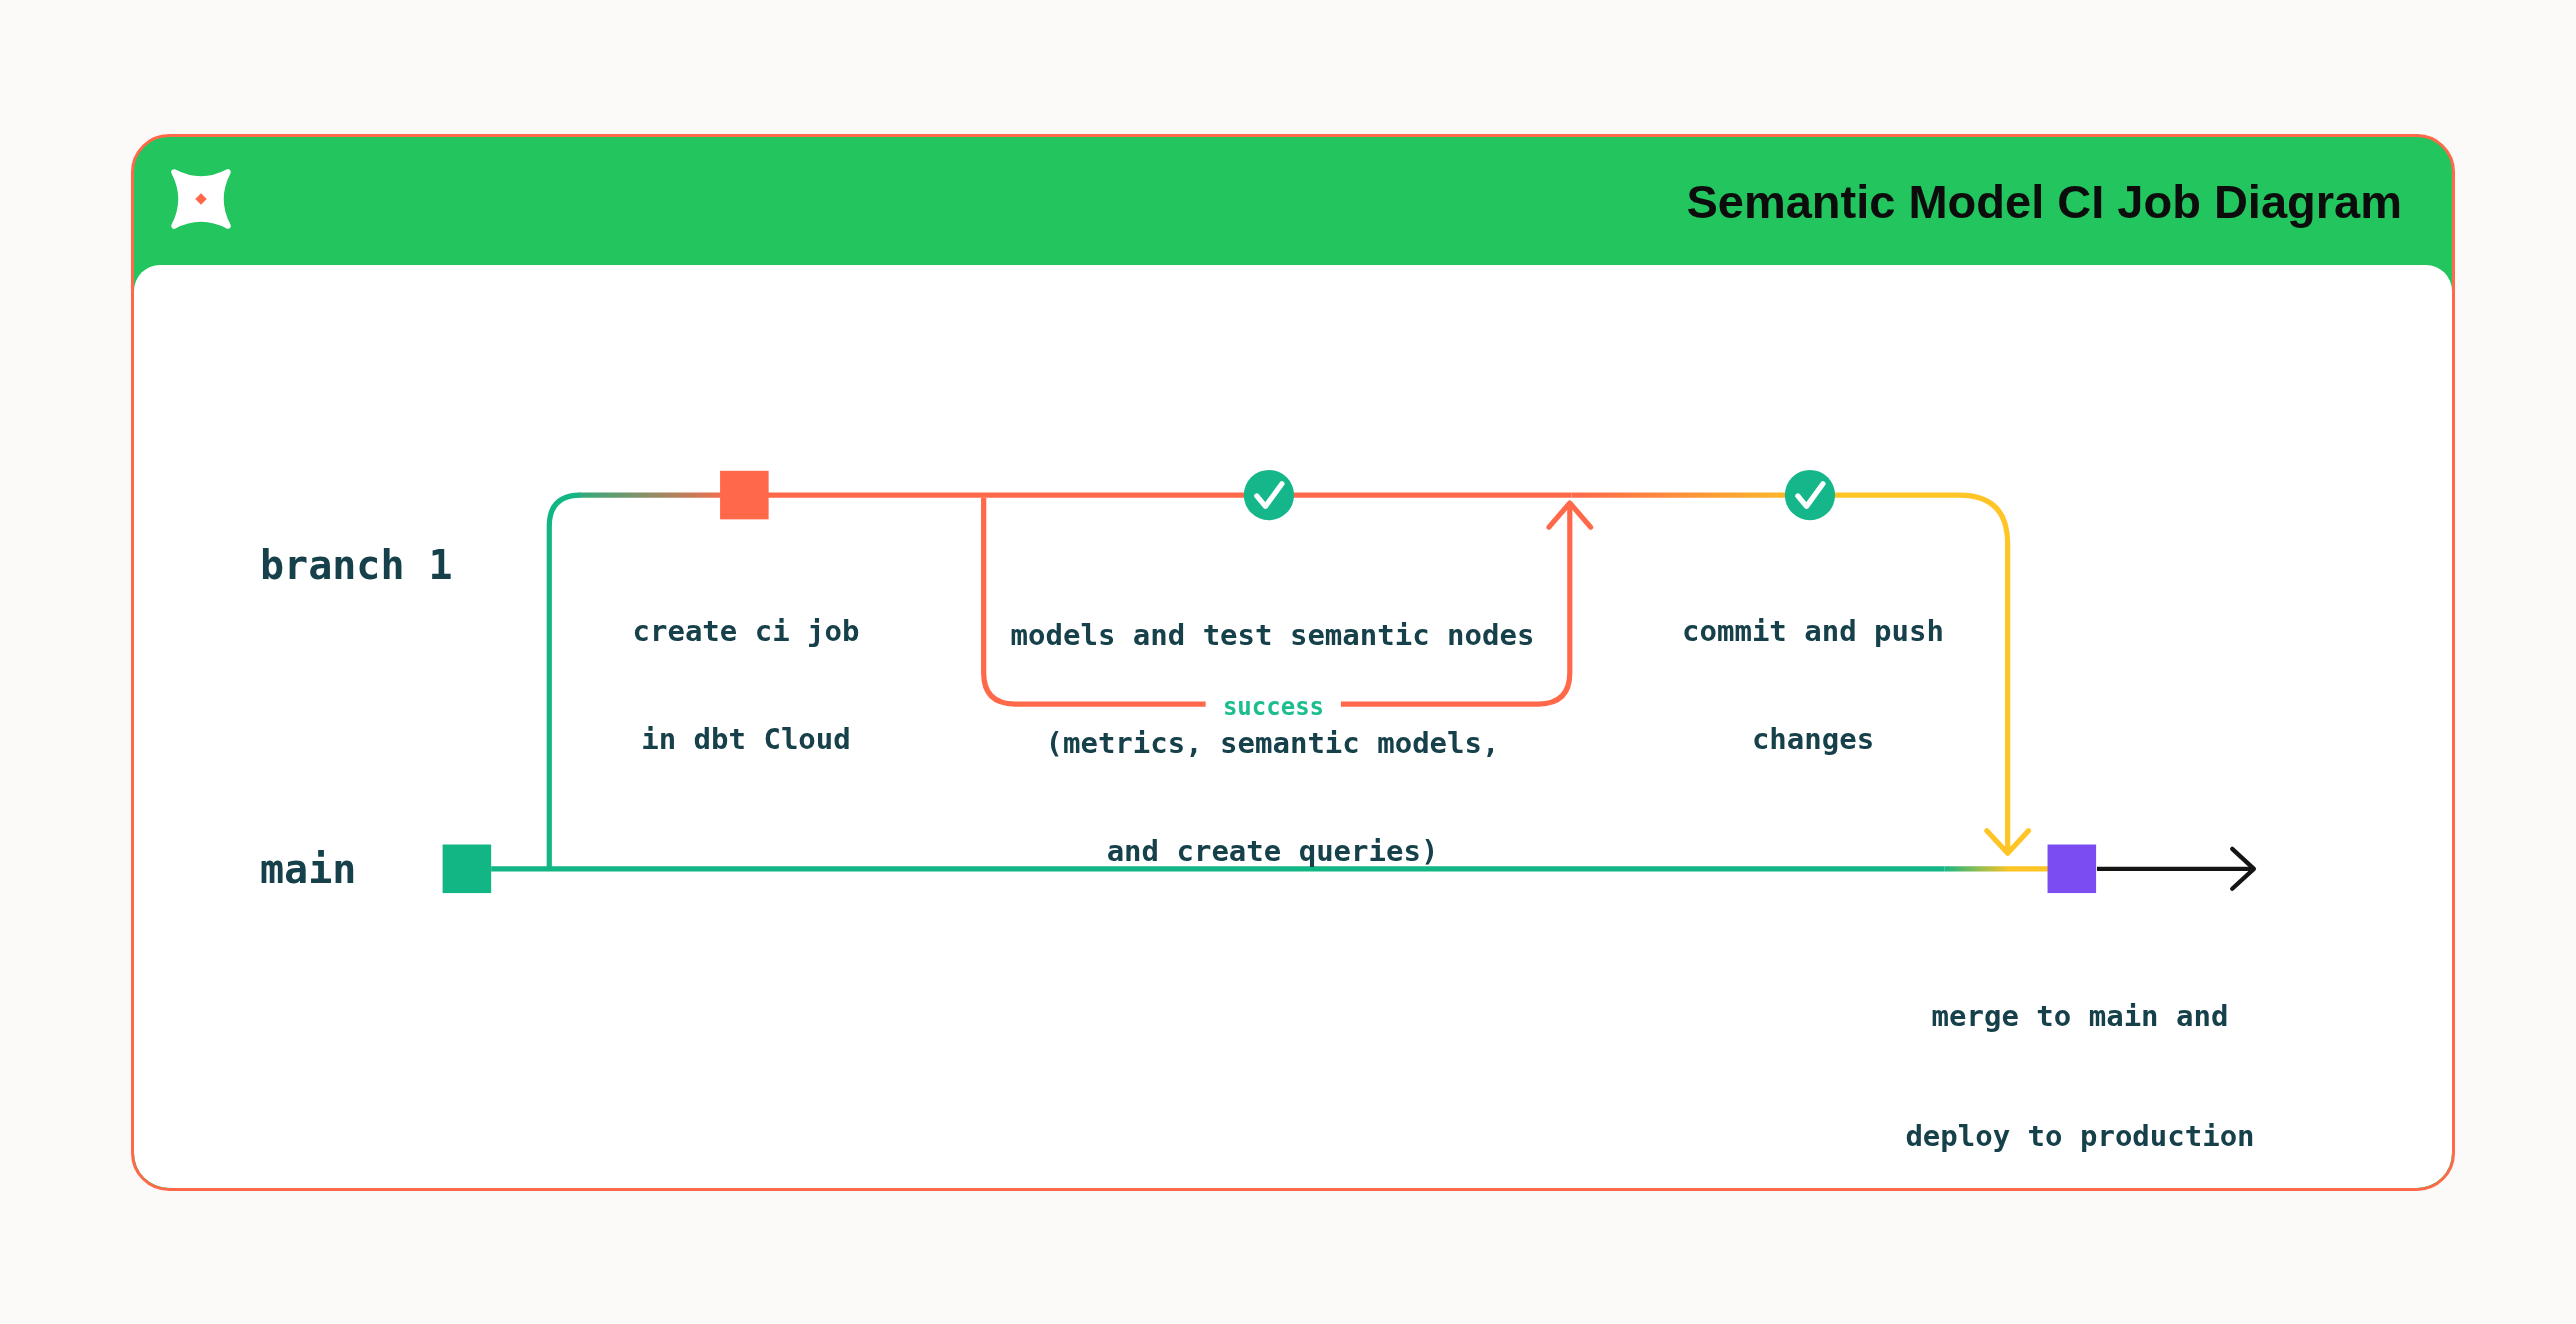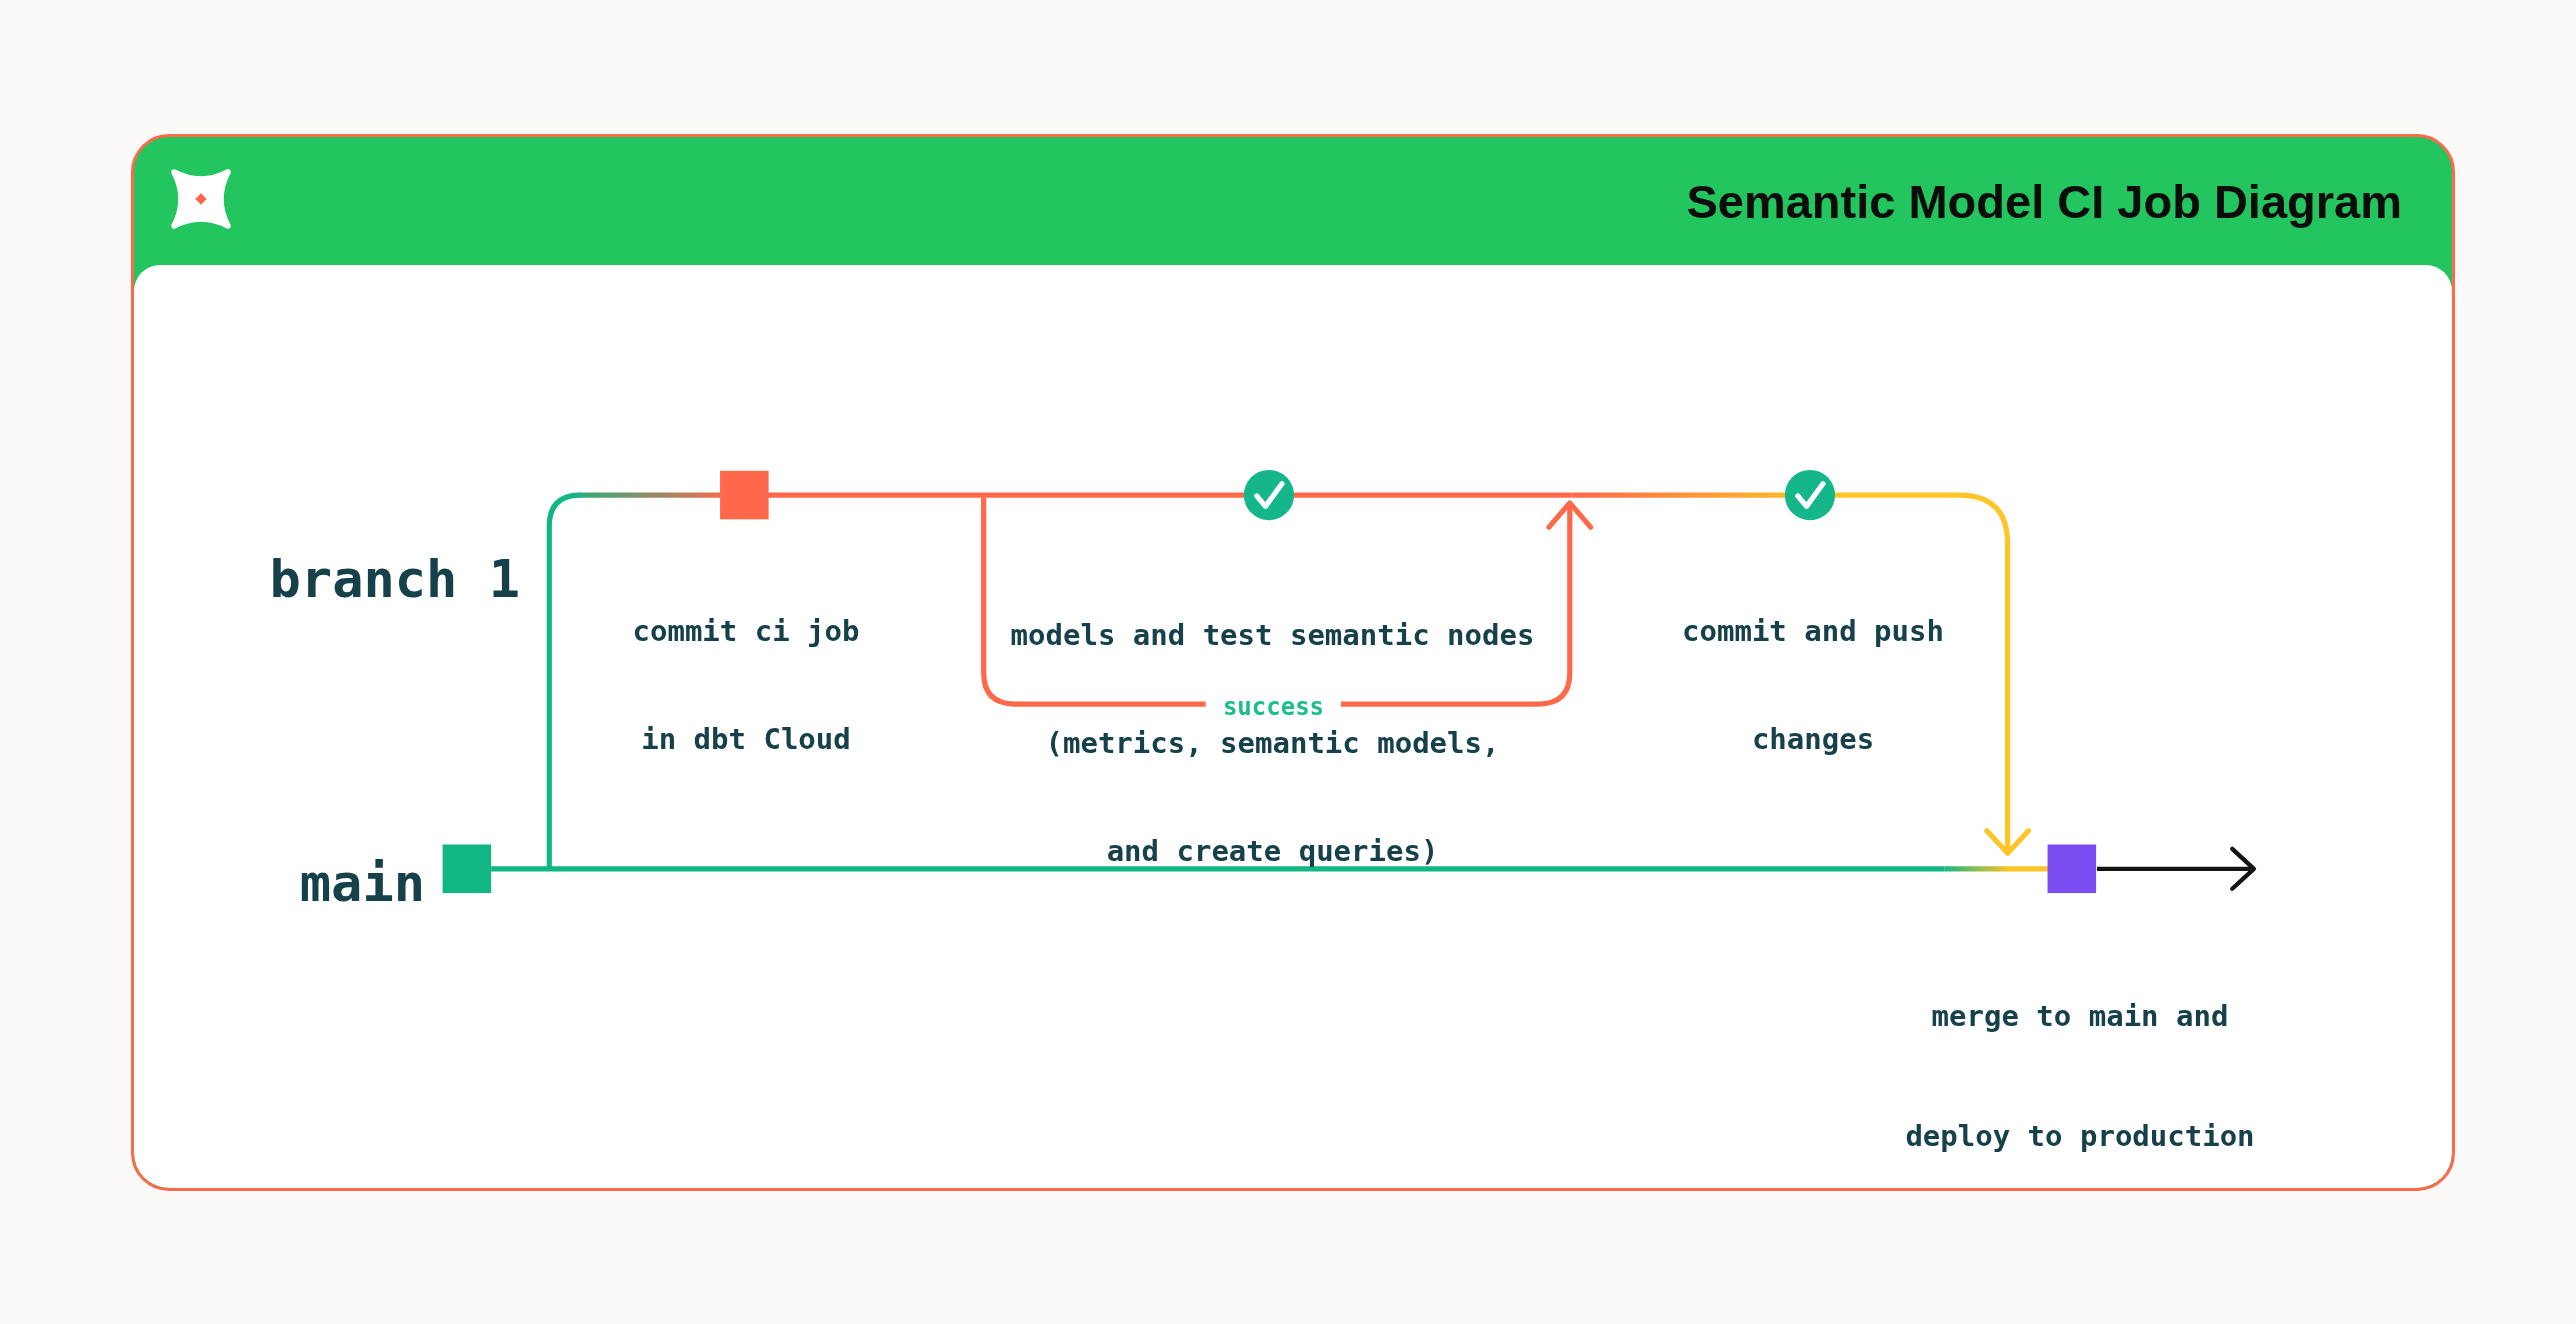--- a/index.html
+++ b/index.html
@@ -40,21 +40,21 @@
   }
 
   
   .lines{position:absolute;left:0;top:0;width:2576px;height:1324px;pointer-events:none;}
 
   .lbl{
     position:absolute;color:#16404A;font-weight:bold;
     font-family:"DejaVu Sans Mono", monospace;
     white-space:pre;
   }
-  .lane{font-size:52px;line-height:45px;text-align:right;margin-top:14px;}
+  .lane{font-size:40px;line-height:45px;}
   .node{font-size:29px;line-height:36px;text-align:center;}
   .branch-label{left:260px;width:260px;top:543px;}
   .main-label{left:260px;width:165px;top:847px;}
   .create-label{left:555px;width:382px;top:541px;}
   .build-label{left:969px;width:607px;top:545px;}
   .commit-label{left:1622px;width:382px;top:541px;}
   .merge-label{left:1863px;width:434px;top:916px;line-height:40px;}
   .success-label{
     left:1178px;width:191px;top:693px;text-align:center;
     font-size:24px;color:#1CBD8E;font-weight:bold;
@@ -130,21 +130,21 @@
     <g>
       <circle cx="2087" cy="571" r="29" fill="#15B78A"></circle>
       <path d="M 2073 572 L 2083 584 L 2102 558" fill="none" stroke="#FFFFFF" stroke-width="6" stroke-linecap="round" stroke-linejoin="round"></path>
     </g>
   </svg>
 
   <div class="lbl lane branch-label">branch 1</div>
   <div class="lbl lane main-label">main</div>
 
   <div class="lbl node create-label">
-    <div>commit ci job</div>
+    <div>create ci job</div>
     <div>in dbt Cloud</div>
   </div>
 
   <div class="lbl node build-label">
     <div>models and test semantic nodes</div>
     <div>(metrics, semantic models,</div>
     <div>and create queries)</div>
   </div>
 
   <div class="lbl node commit-label">

